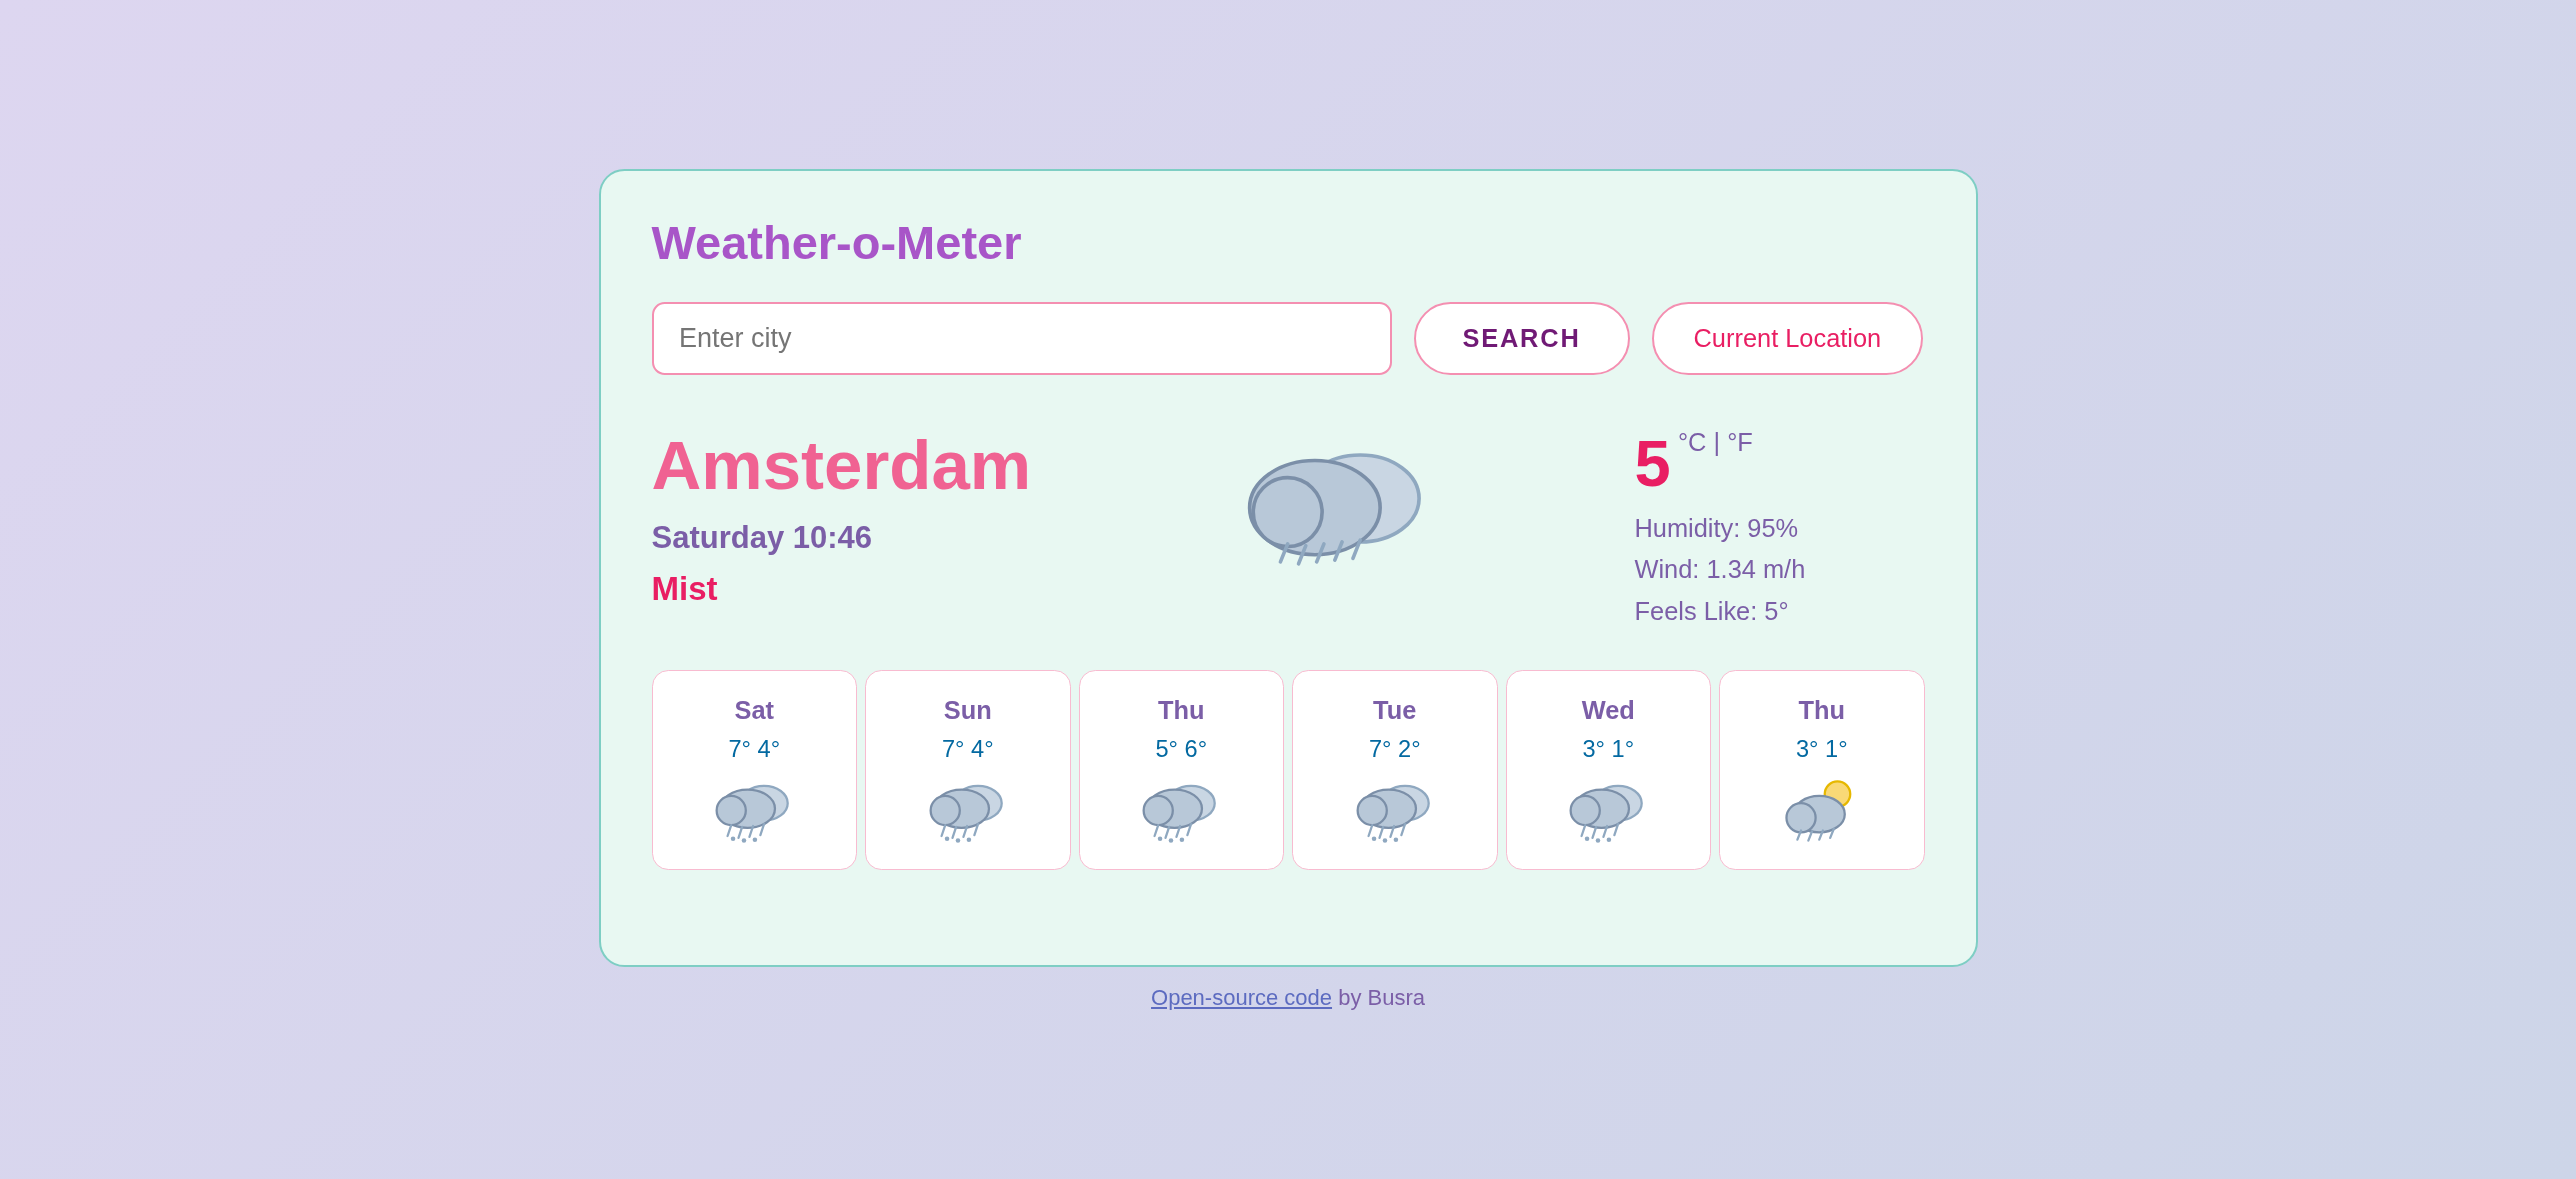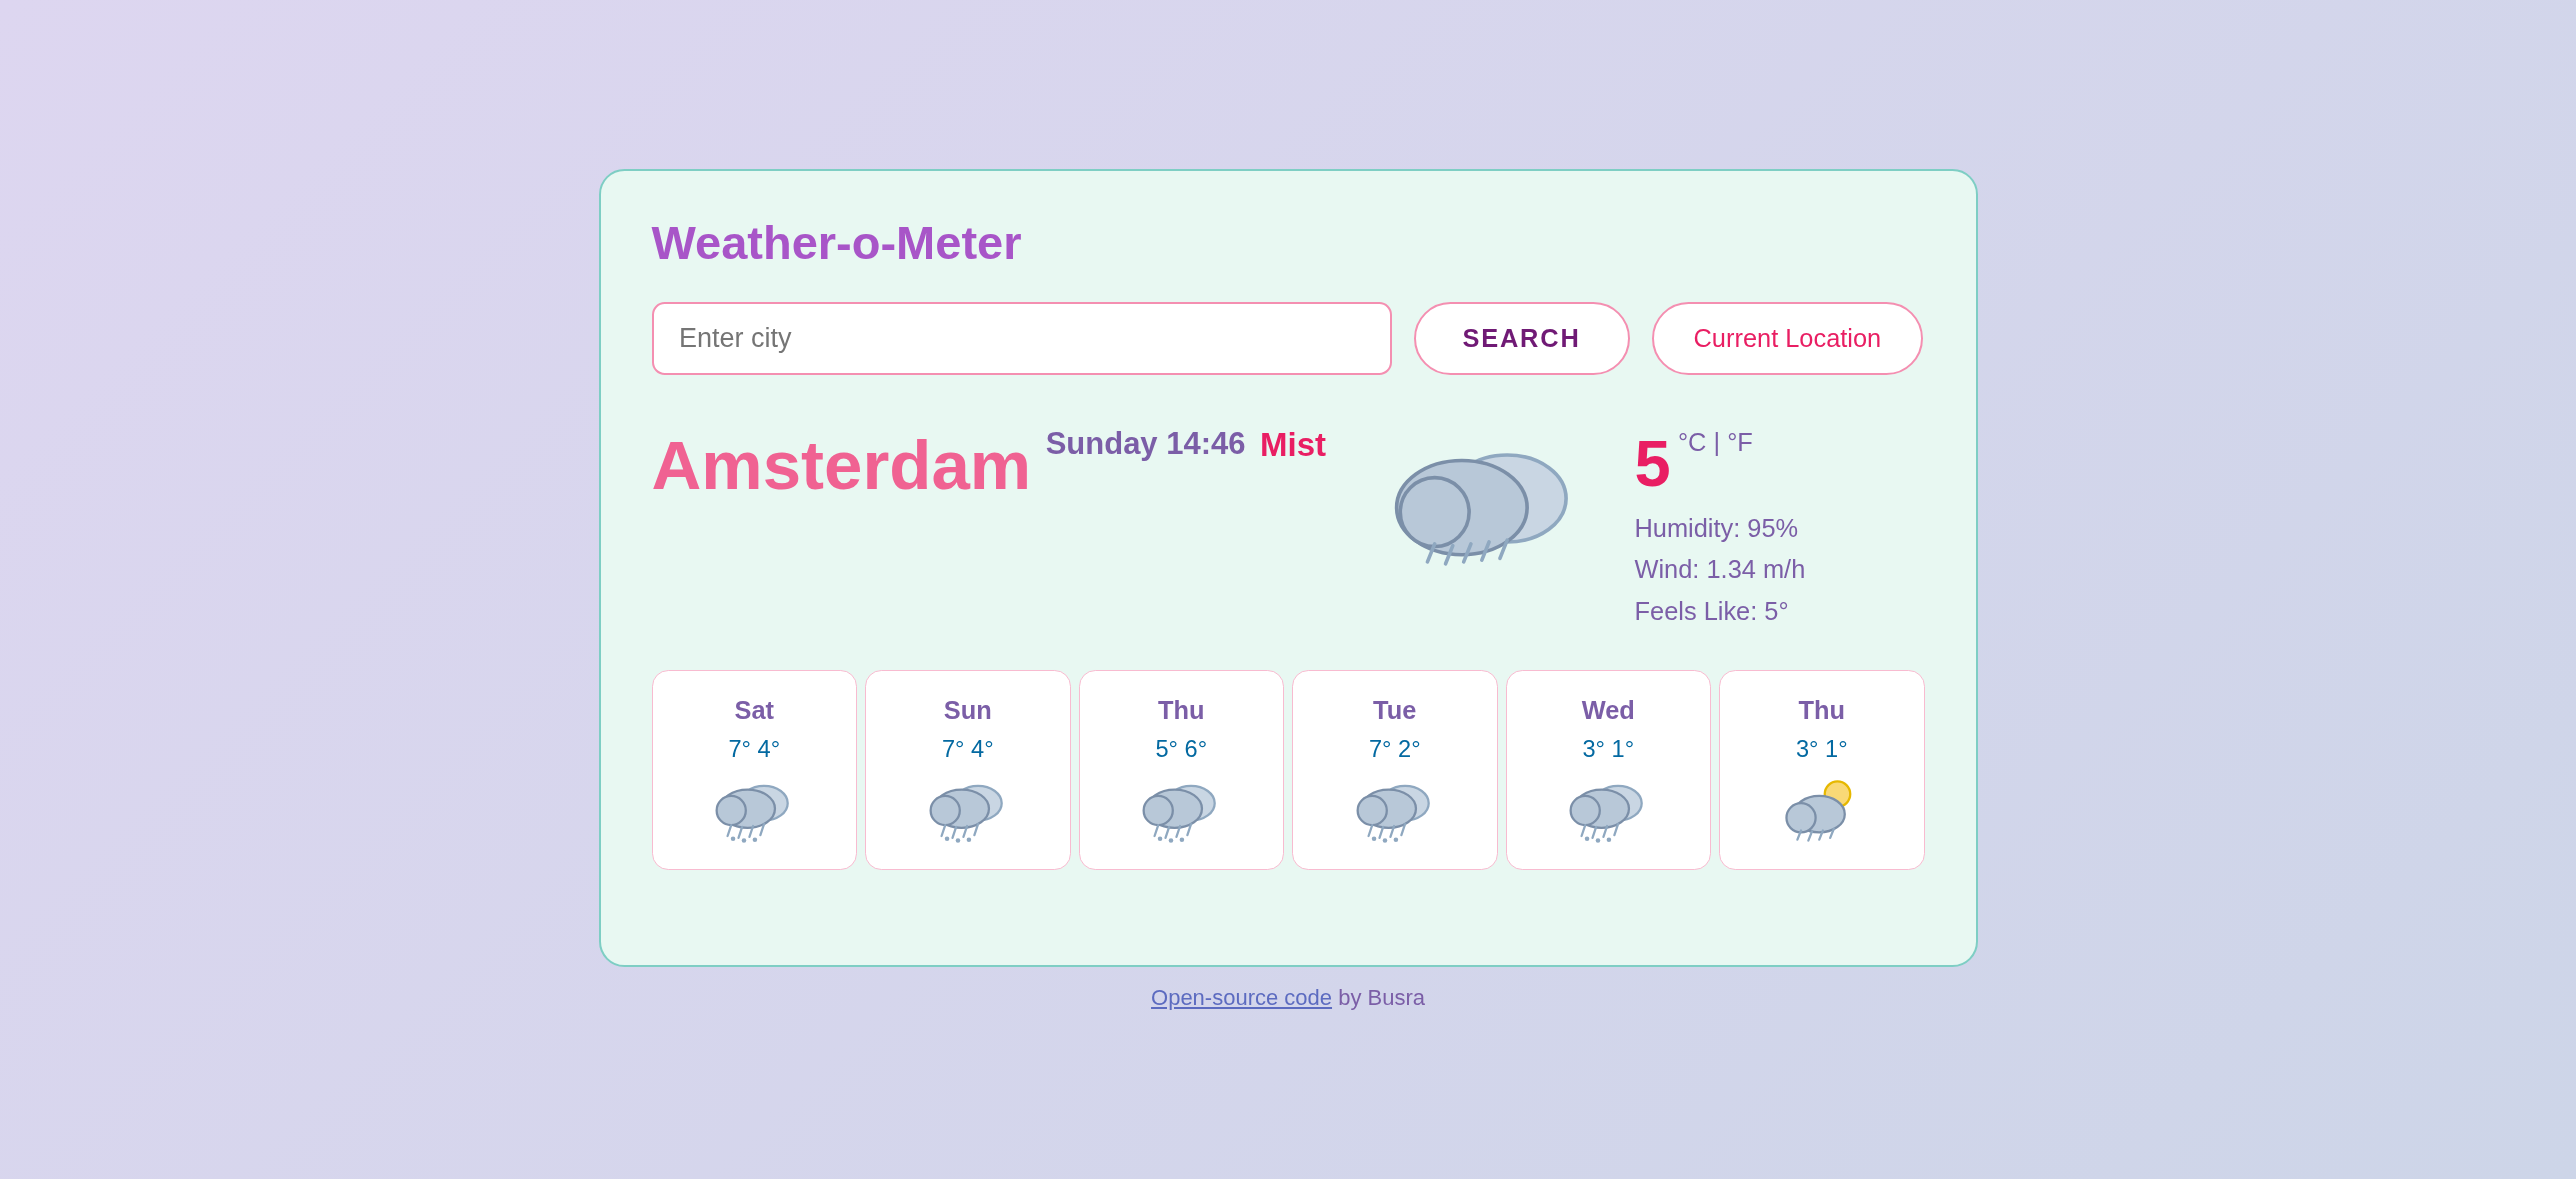--- a/index.html
+++ b/index.html
@@ -78,21 +78,21 @@
 
     .current-weather {
       display: flex;
       align-items: flex-start;
       justify-content: space-between;
       padding: 22px 0 0 0;
     }
 
     .city-info {
       display: flex;
-      flex-direction: row;
+      flex-direction: column;
       gap: 14.5px;
     }
 
     .city-name {
       font-size: 69px;
       font-weight: 700;
       color: #f06292;
     }
 
     .city-datetime {
@@ -201,21 +201,21 @@
 
   <div class="search-row">
     <input class="city-input" type="text" placeholder="Enter city" style="">
     <button class="search-btn">SEARCH</button>
     <button class="location-btn">Current Location</button>
   </div>
 
   <div class="current-weather">
     <div class="city-info">
       <div class="city-name">Amsterdam</div>
-      <div class="city-datetime">Sunday 14:46</div>
+      <div class="city-datetime">Saturday 10:46</div>
       <div class="city-condition">Mist</div>
     </div>
 
     <div class="weather-icon-main">
 
       <svg class="cloud-main" viewBox="0 0 220 160" xmlns="http://www.w3.org/2000/svg">
 
         <ellipse cx="140" cy="80" rx="65" ry="48" fill="#c9d6e3" stroke="#8fa8c0" stroke-width="4"></ellipse>
 
         <ellipse cx="90" cy="90" rx="72" ry="52" fill="#b8c8d8" stroke="#7b8fa8" stroke-width="4"></ellipse>

